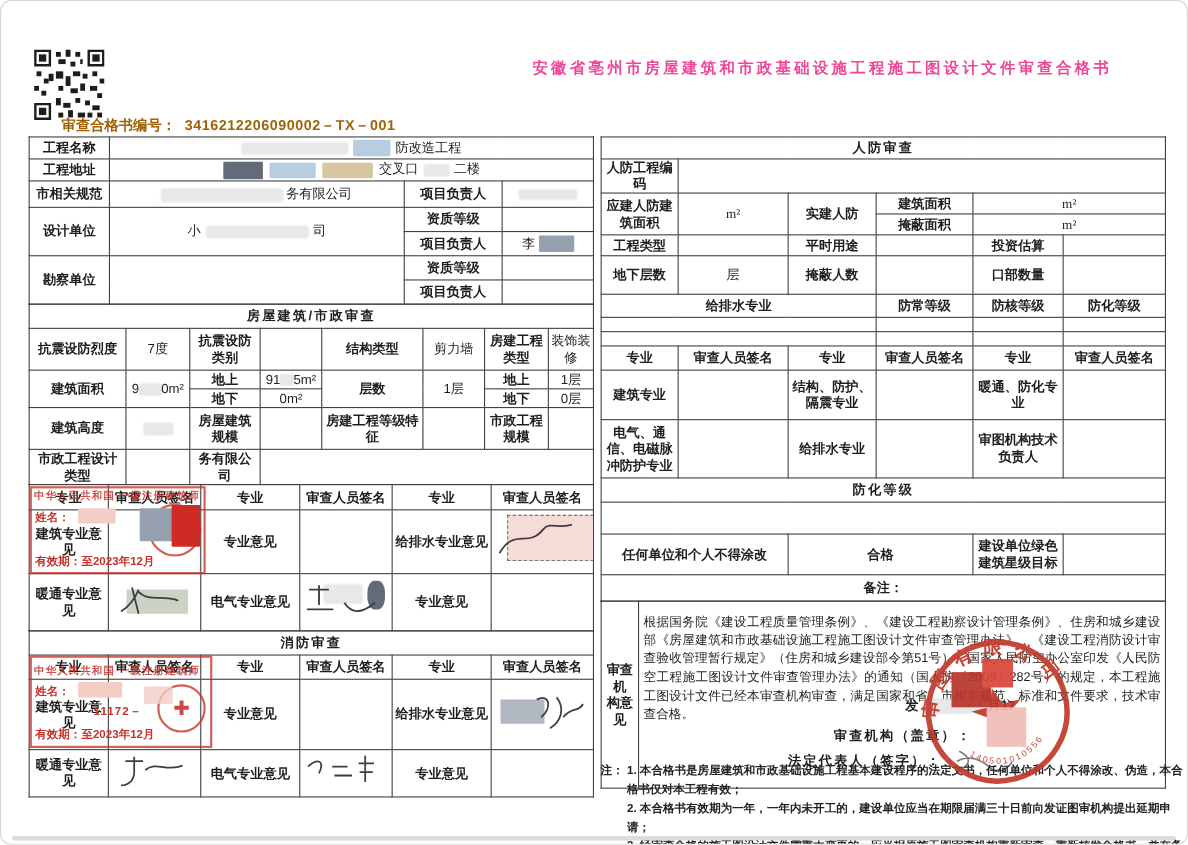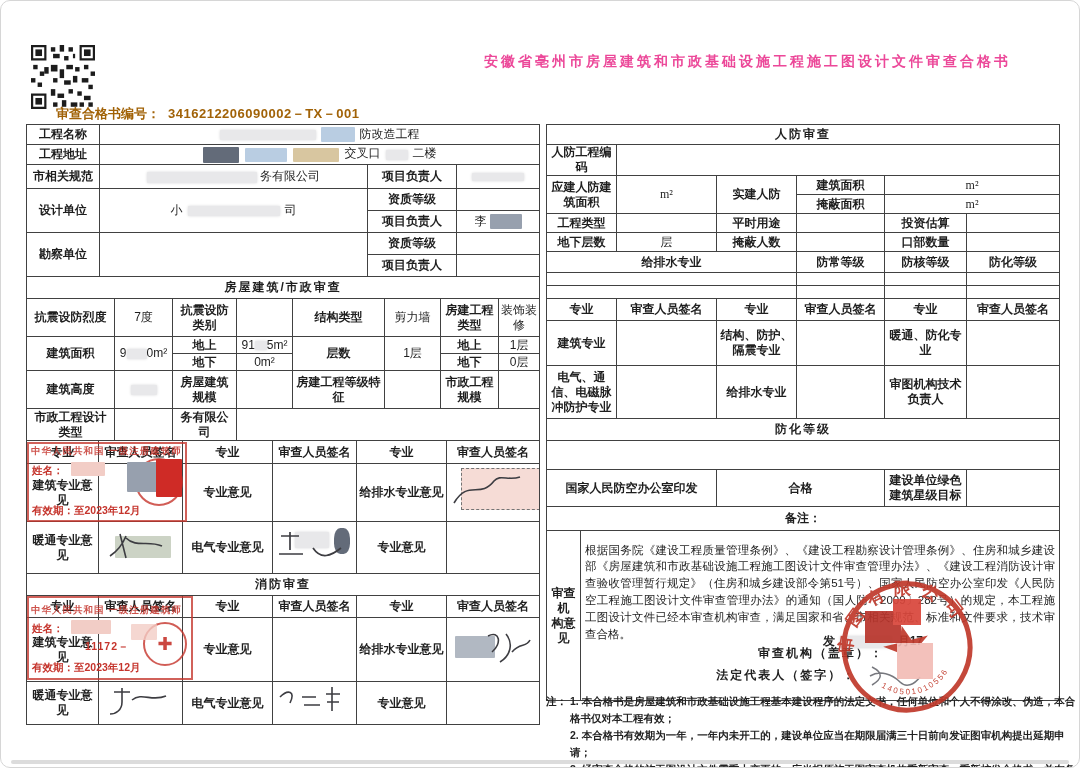--- a/index.html
+++ b/index.html
@@ -385,21 +385,21 @@
         <td colspan="2">m²</td>
       </tr>
       <tr style="height:19px">
         <td class="b">工程类型</td>
         <td></td>
         <td class="b">平时用途</td>
         <td></td>
         <td class="b">投资估算</td>
         <td></td>
       </tr>
-      <tr style="height:19px">
+      <tr style="height:35px">
         <td class="b">地下层数</td>
         <td>层</td>
         <td class="b">掩蔽人数</td>
         <td></td>
         <td class="b">口部数量</td>
         <td></td>
       </tr>
       <tr style="height:21px">
         <td colspan="3" class="b">给排水专业</td>
         <td class="b">防常等级</td>
@@ -442,21 +442,21 @@
         <td class="b sm">审图机构技术负责人</td>
         <td></td>
       </tr>
       <tr style="height:22px">
             <td colspan="6" class="sec">防化等级</td>
           </tr>
       <tr style="height:29px">
             <td colspan="6"></td>
           </tr>
       <tr style="height:37px">
-        <td colspan="2" class="b sm">国家人民防空办公室印发</td>
+        <td colspan="2" class="b sm">任何单位和个人不得涂改</td>
         <td colspan="2" class="b">合格</td>
         <td class="b sm">建设单位绿色建筑星级目标</td>
         <td></td>
       </tr>
       <tr style="height:24px">
         <td colspan="6" class="b ta">备注：</td>
       </tr>
     </tbody>
       </table>
 

